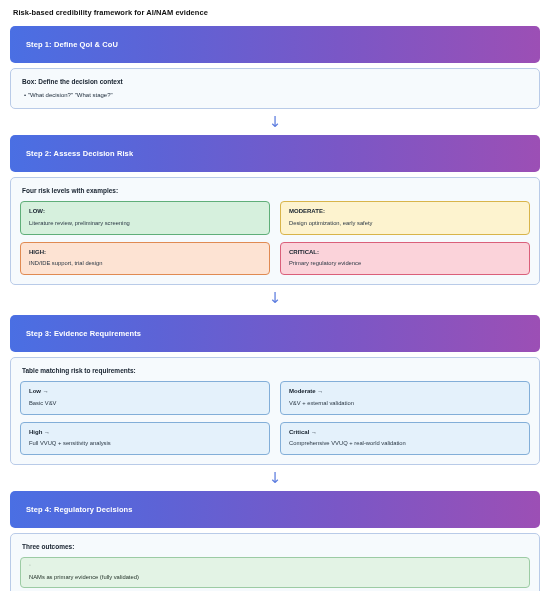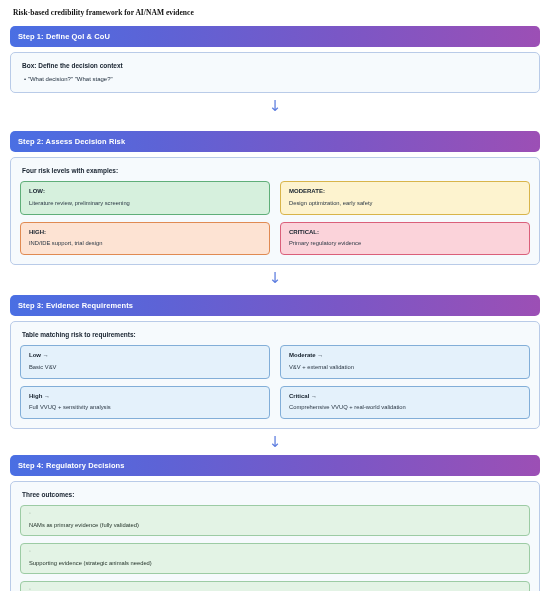--- a/index.html
+++ b/index.html
@@ -21,33 +21,32 @@
     padding: 6px 10px 4px 10px;
     position: relative;
   }
   .figure-title {
     font-size: 7.5px;
     font-weight: bold;
     color: #111111;
     letter-spacing: 0.05px;
     margin: 2px 0 0 3px;
     line-height: 1.2;
-    font-family: Liberation Serif, serif;
   }
 
   
   .step-block {
     margin-top: 9px;
   }
   .step-header {
-    height: 21px;
+    height: 37px;
     border-radius: 5px;
     display: flex;
     align-items: center;
-    padding-left: 8px;
+    padding-left: 16px;
     box-sizing: border-box;
     color: #ffffff;
     font-size: 7.5px;
     font-weight: bold;
     letter-spacing: 0.1px;
     background: linear-gradient(90deg, #4a6fe3 0%, #5d63d6 28%, #7a57c6 62%, #9c4fb5 100%);
   }
   .step-body {
     margin-top: 5px;
     border: 1px solid #b9cbe8;
@@ -154,21 +153,21 @@
     <div class="step-body">
       <div class="body-caption">Box: Define the decision context</div>
       <div class="body-bullet">• "What decision?"  "What stage?"</div>
     </div>
   </div>
 
   <div class="connector">
     <span class="arrow-glyph">↓</span>
   </div>
 
-  <div class="step-block" style="margin-top:12px">
+  <div class="step-block" style="margin-top:0">
     <div class="step-header">Step 2: Assess Decision Risk</div>
     <div class="step-body">
       <div class="body-caption">Four risk levels with examples:</div>
       <div class="grid2">
         <div class="card risk-low">
           <div class="card-title">LOW:</div>
           <div class="card-text">Literature review, preliminary screening</div>
         </div>
         <div class="card risk-moderate">
           <div class="card-title">MODERATE:</div>

